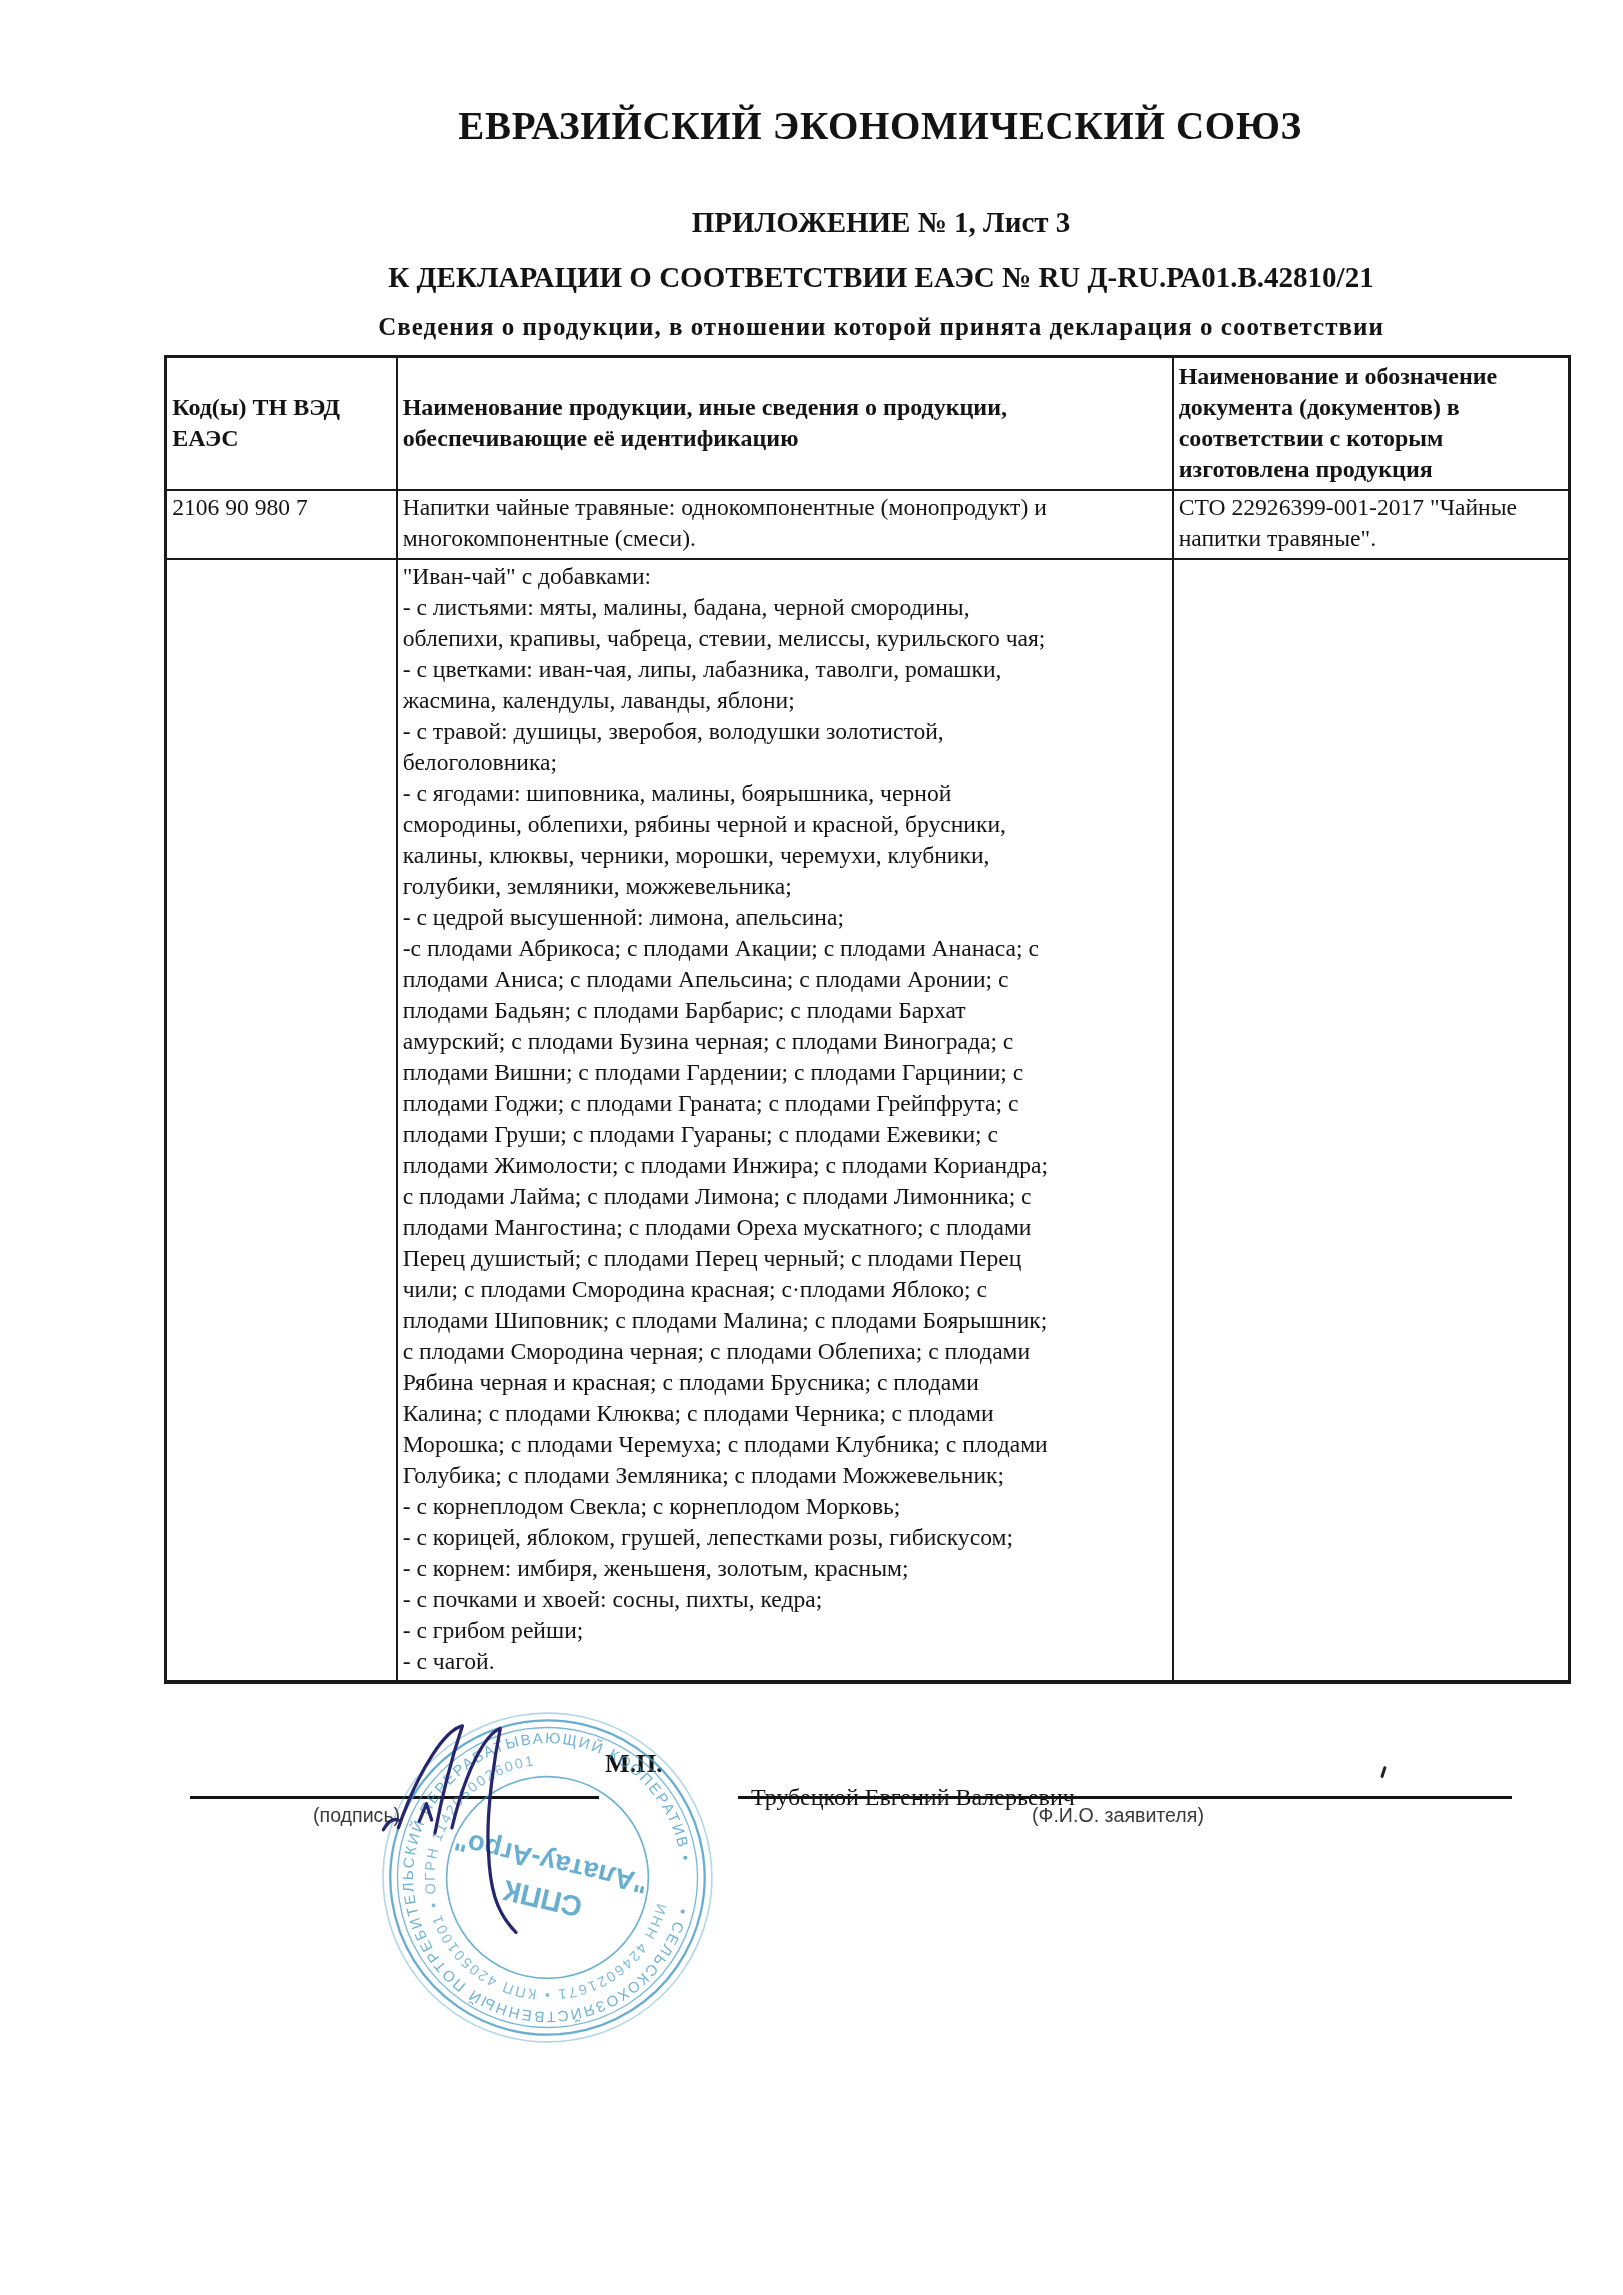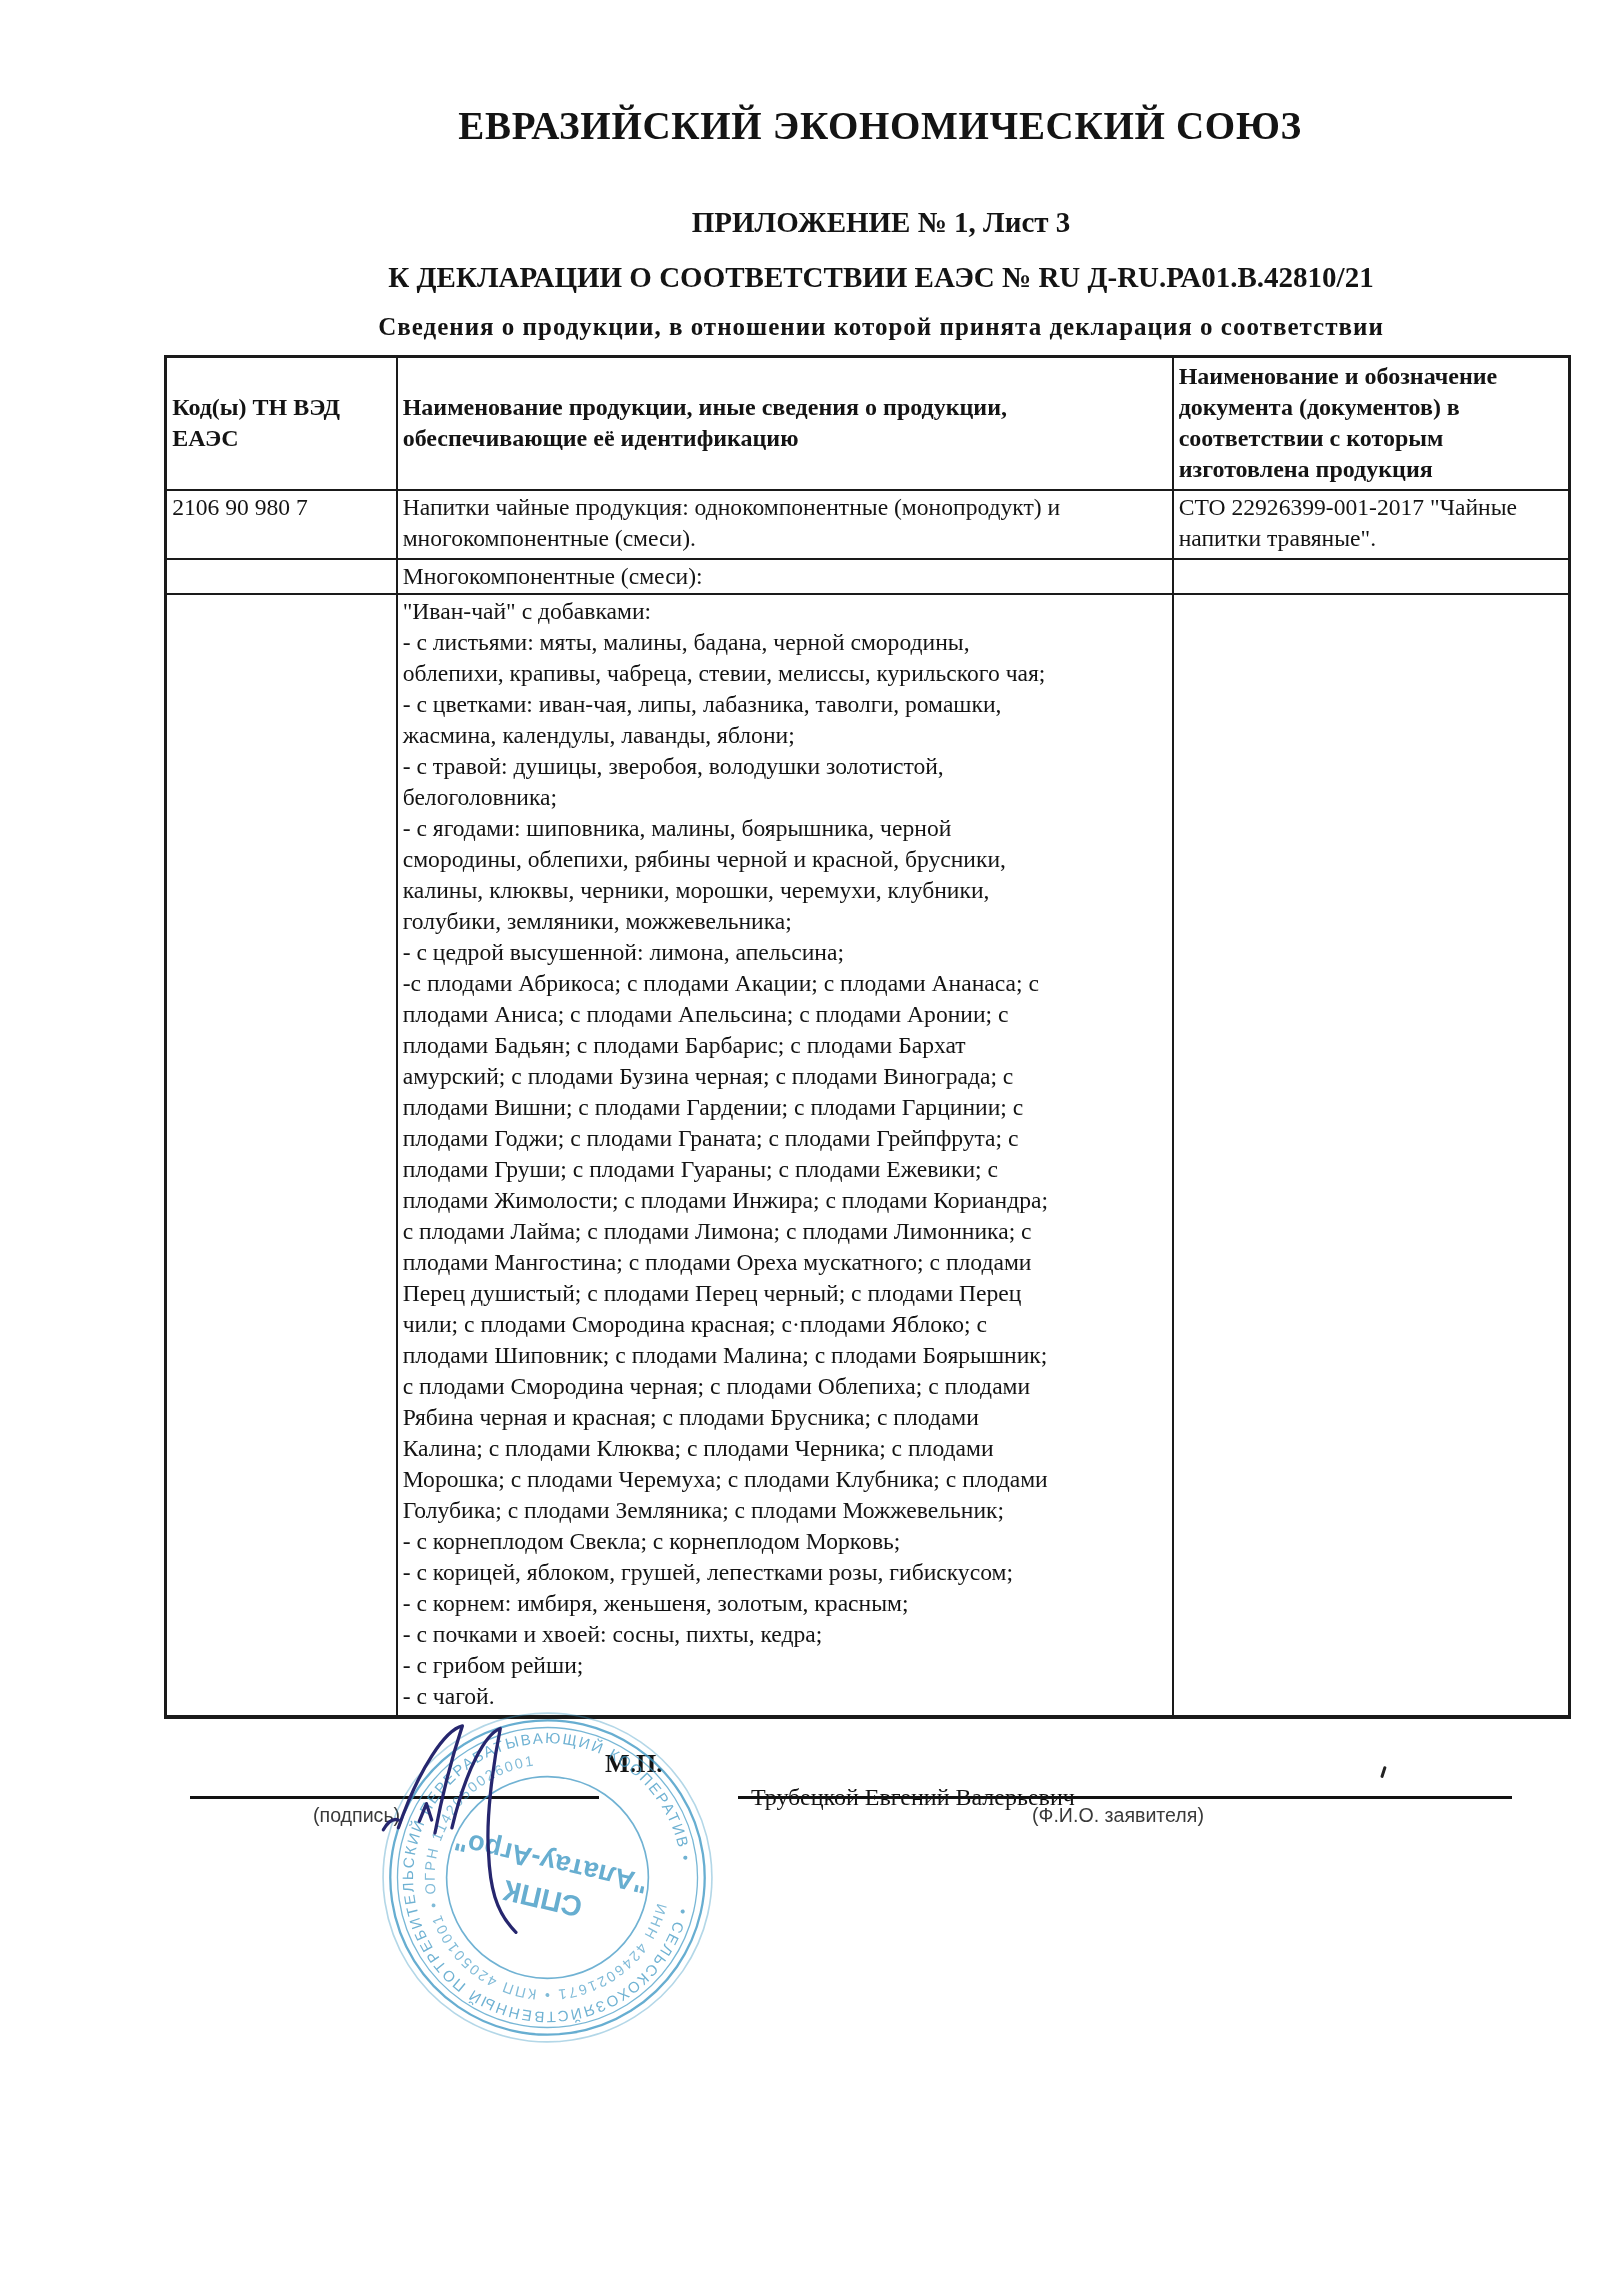--- a/index.html
+++ b/index.html
@@ -89,29 +89,24 @@
 ЕАЭС</td>
       <td class="pre">Наименование продукции, иные сведения о продукции,
 обеспечивающие её идентификацию</td>
       <td class="pre">Наименование и обозначение
 документа (документов) в
 соответствии с которым
 изготовлена продукция</td>
     </tr>
     <tr class="r1">
       <td class="pre">2106 90 980 7</td>
-      <td class="pre">Напитки чайные продукция: однокомпонентные (монопродукт) и
+      <td class="pre">Напитки чайные травяные: однокомпонентные (монопродукт) и
 многокомпонентные (смеси).</td>
       <td class="pre">СТО 22926399-001-2017 "Чайные
 напитки травяные".</td>
-    </tr>
-    <tr class="r2">
-      <td class="pre"></td>
-      <td class="pre">Многокомпонентные (смеси):</td>
-      <td class="pre"></td>
     </tr>
     <tr class="r3">
       <td class="pre"></td>
       <td class="pre">"Иван-чай" с добавками:
 - с листьями: мяты, малины, бадана, черной смородины,
 облепихи, крапивы, чабреца, стевии, мелиссы, курильского чая;
 - с цветками: иван-чая, липы, лабазника, таволги, ромашки,
 жасмина, календулы, лаванды, яблони;
 - с травой: душицы, зверобоя, володушки золотистой,
 белоголовника;

